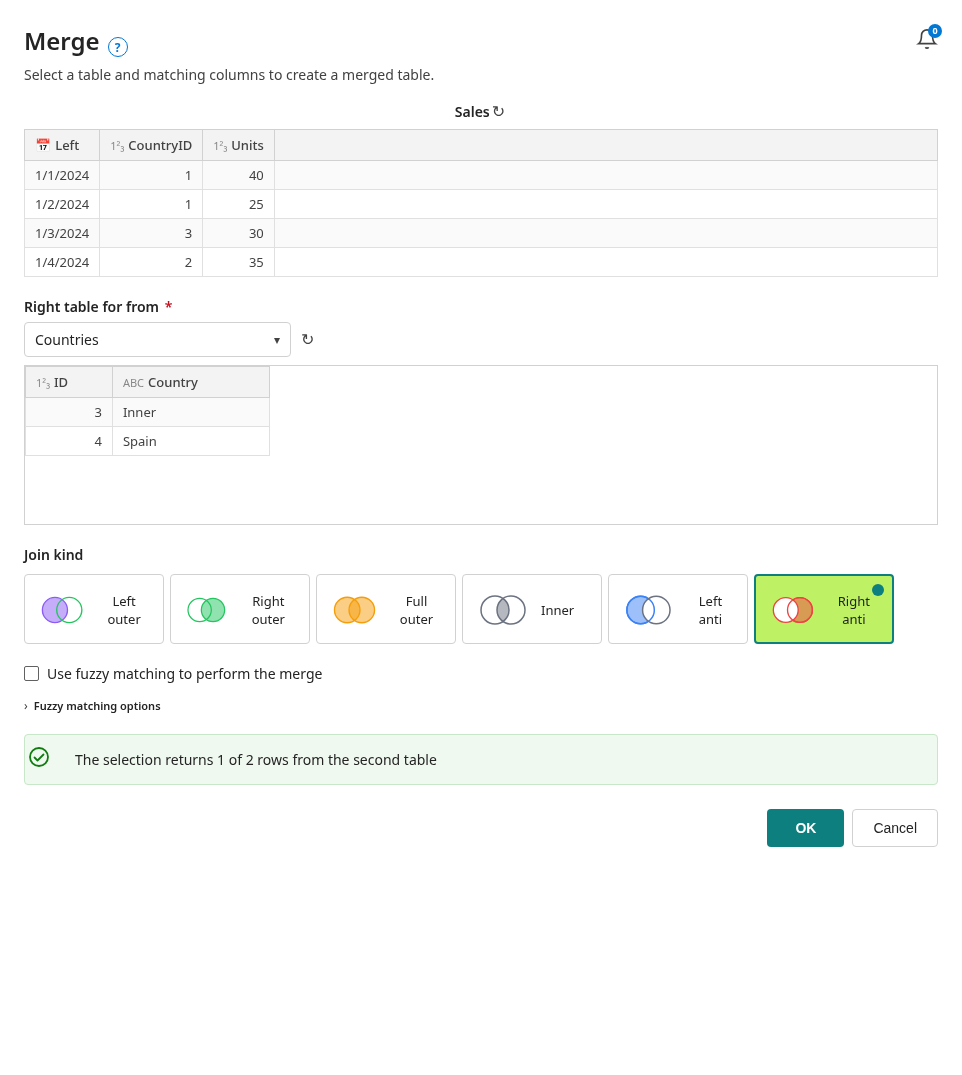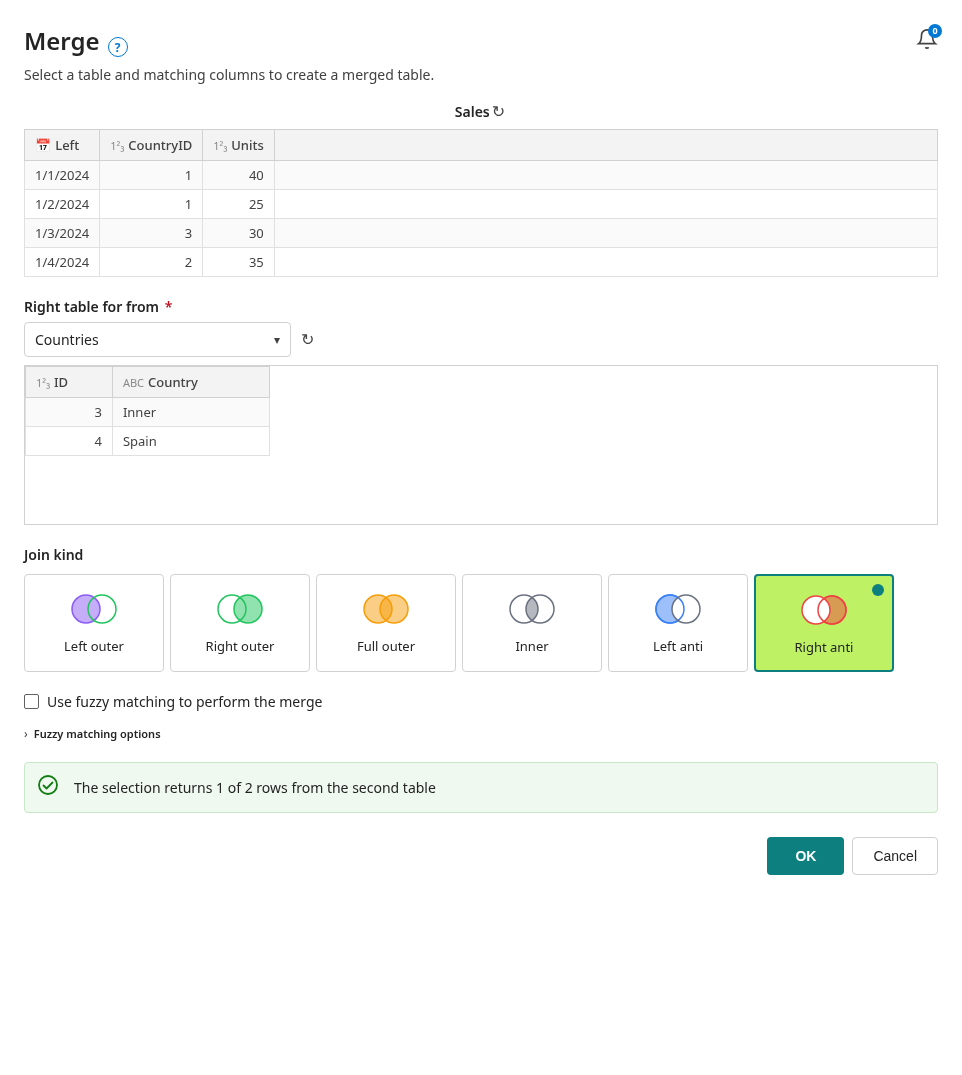--- a/index.html
+++ b/index.html
@@ -234,21 +234,21 @@
       margin-bottom: 20px;
       flex-wrap: wrap;
     }
 
     .join-card {
       border: 1px solid #d1d1d1;
       border-radius: 4px;
       width: 140px;
       padding: 16px 12px 14px;
       display: flex;
-      flex-direction: column;
+      flex-direction: row;
       align-items: center;
       gap: 10px;
       cursor: pointer;
       background: #fff;
       position: relative;
     }
 
     .join-card.selected {
       border: 2px solid #0e7f7f;
       background: #bef264;
@@ -313,24 +313,24 @@
     .fuzzy-options-label {
       font-size: 11px;
       font-weight: 600;
       color: #242424;
     }
 
     .result-banner {
       background: #f0f9f0;
       border: 1px solid #c8e6c8;
       border-radius: 4px;
-      padding: 12px 13px;
-      display: flex;
-      align-items: center;
-      gap: 16px;
+      padding: 12px 4px;
+      display: flex;
+      align-items: center;
+      gap: 26px;
       margin-bottom: 24px;
     }
 
     .result-icon {
       color: #107c10;
       font-size: 18px;
       flex-shrink: 0;
     }
 
     .result-text {

